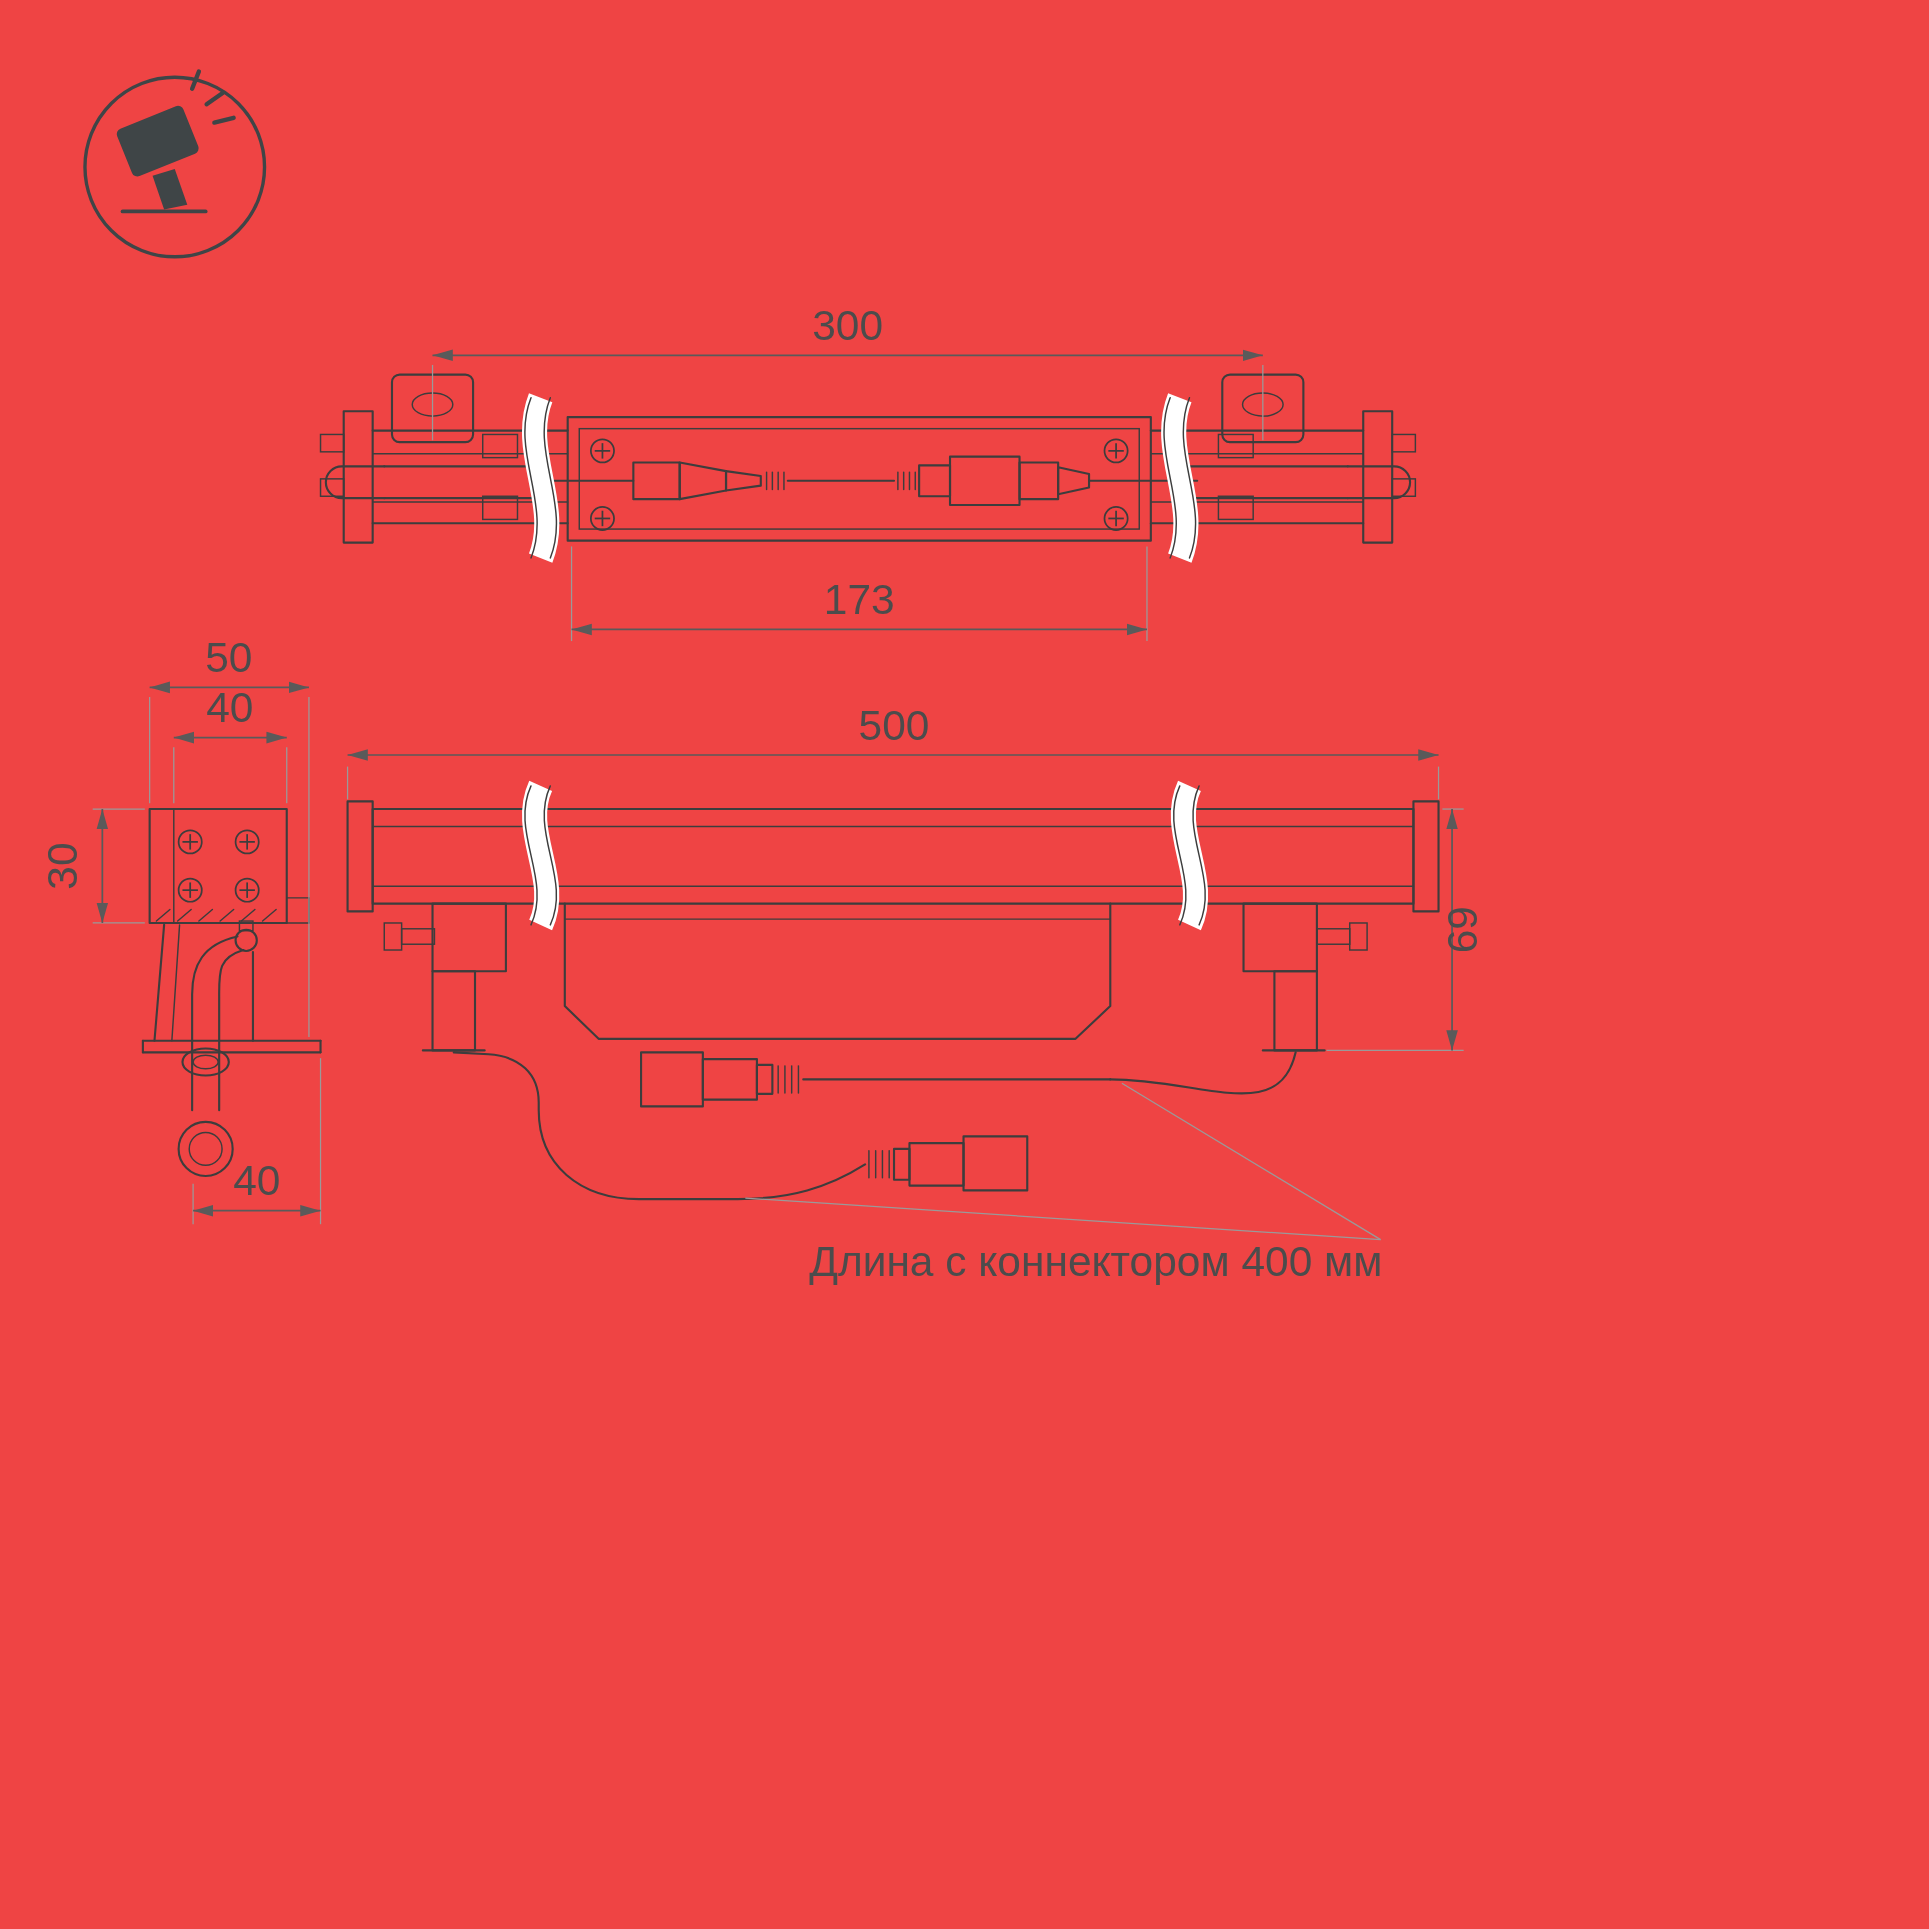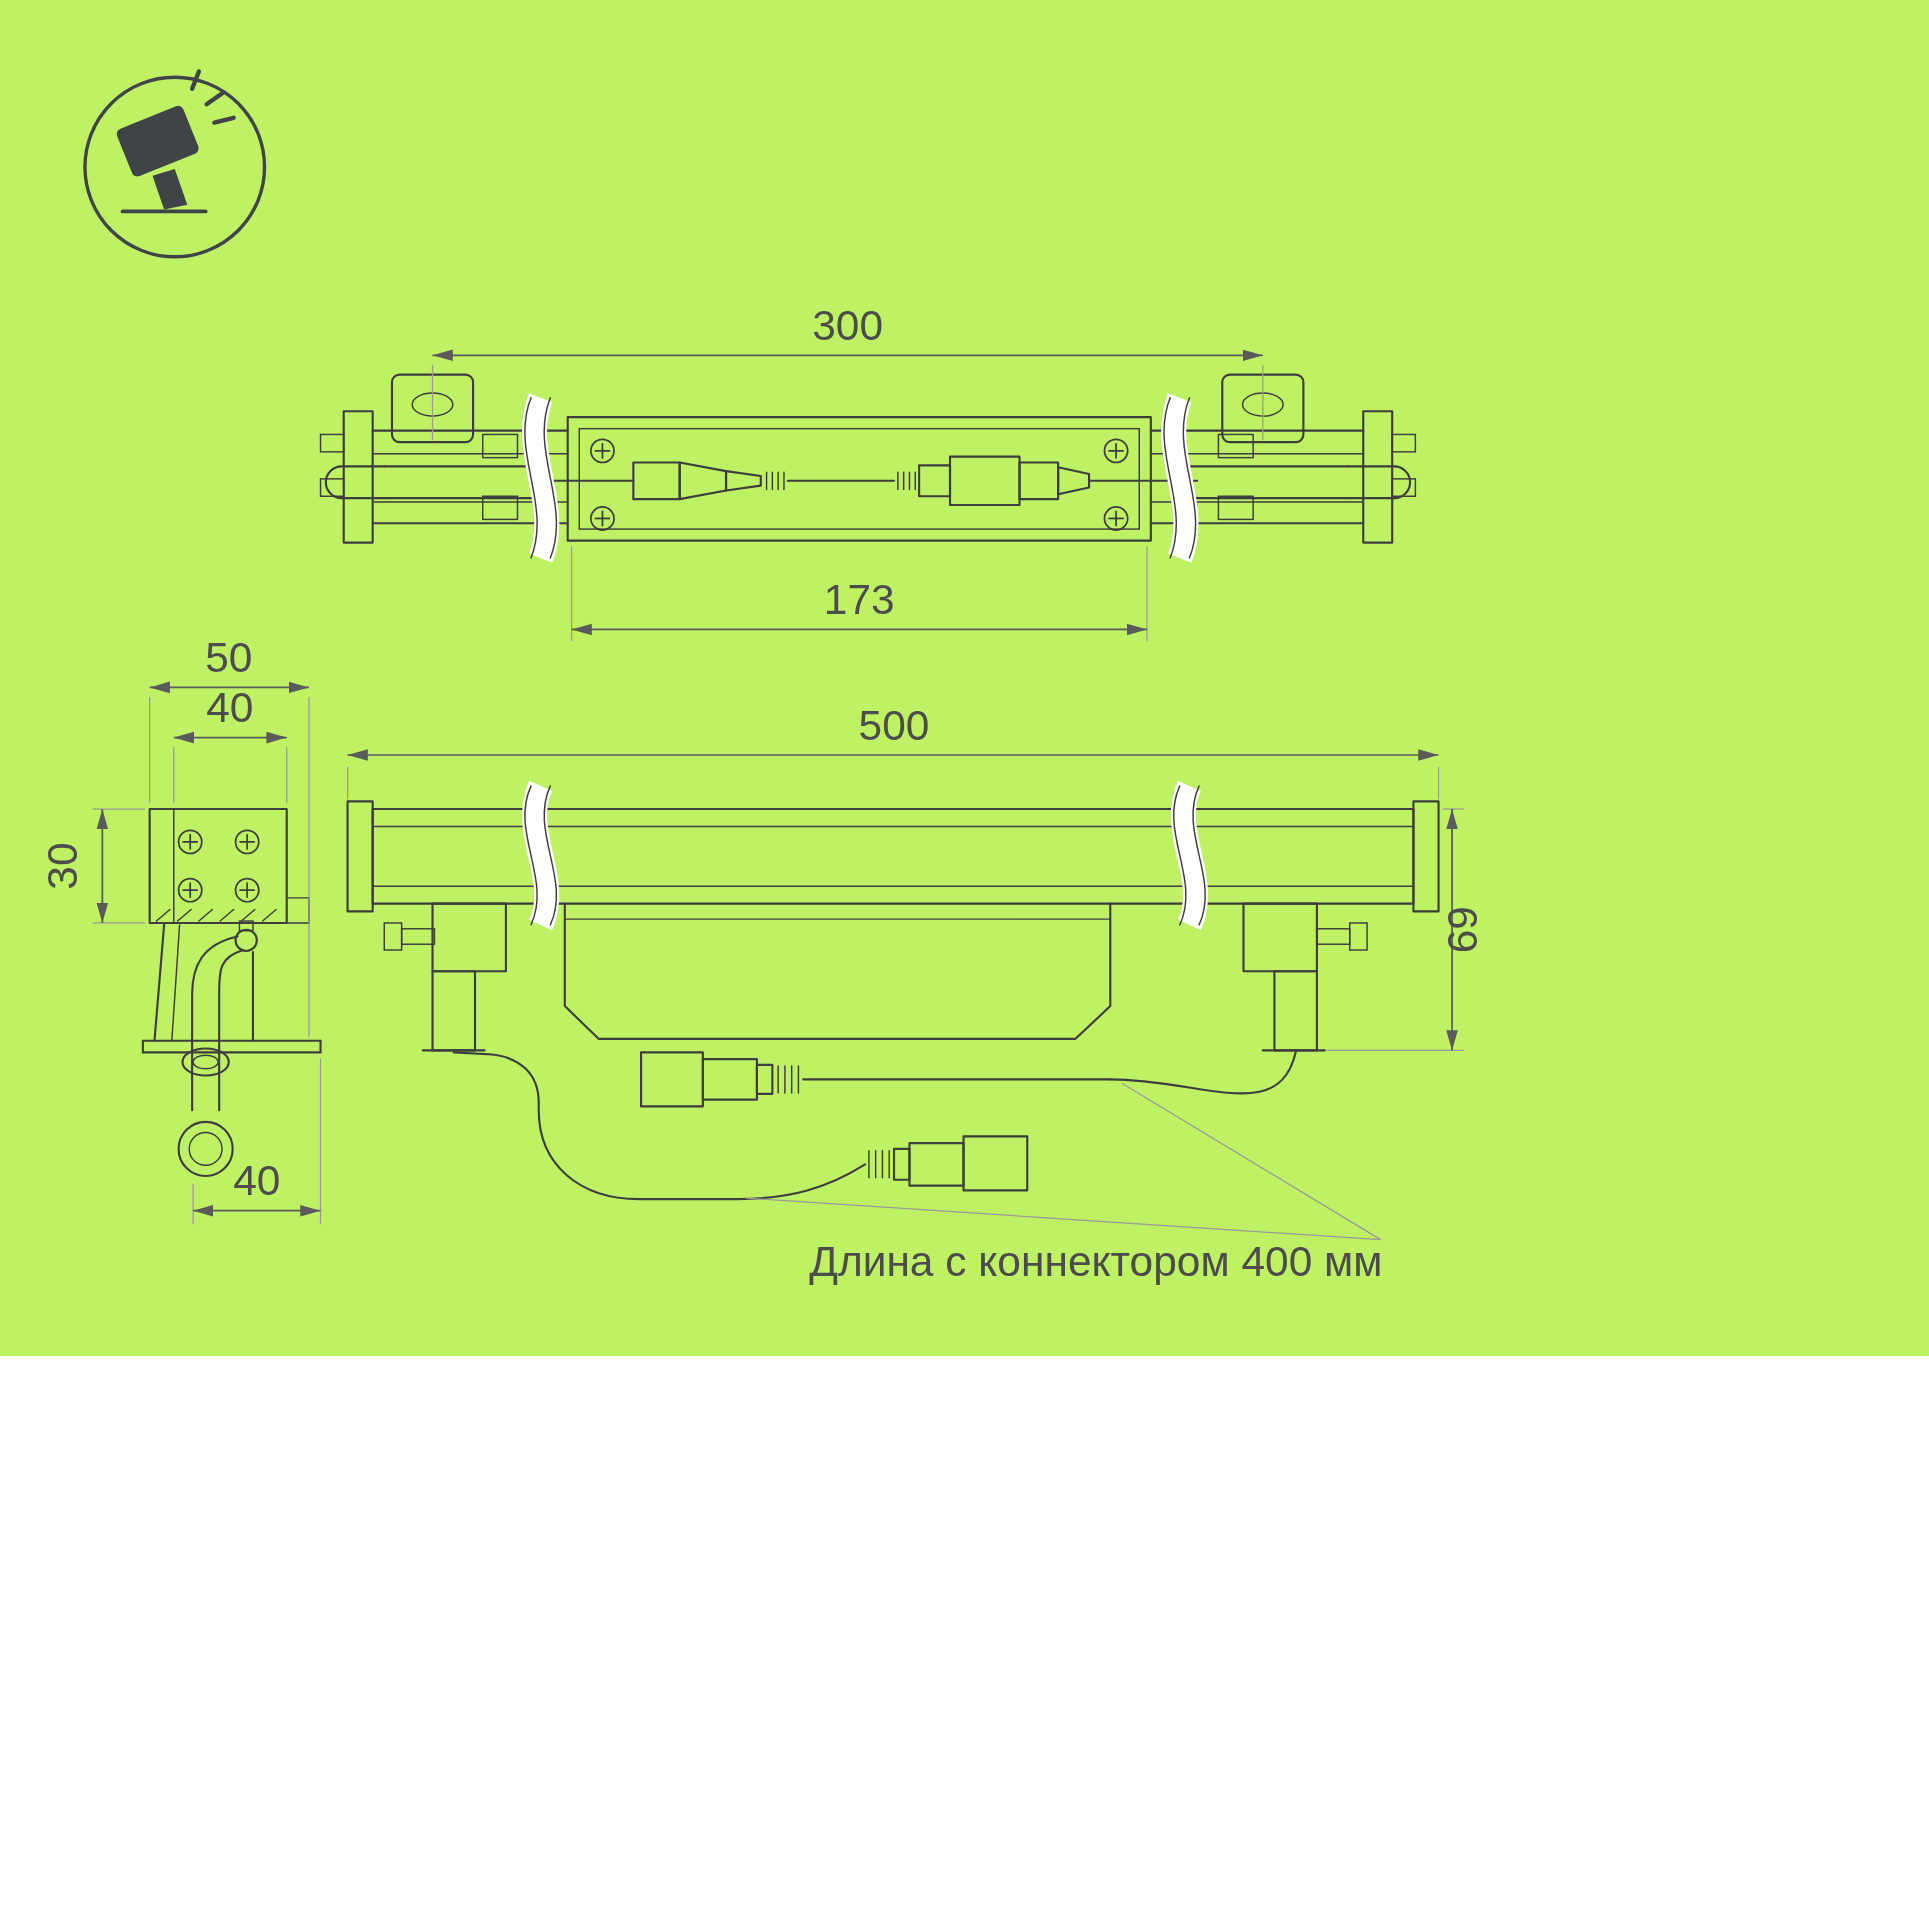--- a/index.html
+++ b/index.html
@@ -1,16 +1,16 @@
 <!DOCTYPE html>
 <html><head>
 <meta charset="utf-8">
 <style>
   html,body{margin:0;padding:0;background:#ffffff;}
-  .canvas{position:relative;width:1929px;height:1356px;background:#bef264;overflow:hidden;
+  .canvas{position:relative;width:1929px;height:1929px;background:#ef4444;overflow:hidden;
           font-family:"Liberation Sans",sans-serif;}
   svg{display:block;}
   .ln{stroke:#3d3d3d;stroke-width:2.2;fill:none;stroke-linecap:round;stroke-linejoin:round;}
   .lt{stroke:#3d3d3d;stroke-width:1.5;fill:none;stroke-linecap:round;}
   .dim{stroke:#5a5a5a;stroke-width:1.8;fill:none;}
   .ext{stroke:#9a9a9a;stroke-width:1.3;fill:none;}
   .wb{stroke:#ffffff;stroke-width:26;fill:none;}
   .dtext{font-size:44px;fill:#4c4c4c;font-family:"Liberation Sans",sans-serif;}
   .fillicon{fill:#3f4547;stroke:none;}
   .iconln{stroke:#3f4547;fill:none;stroke-linecap:round;}

